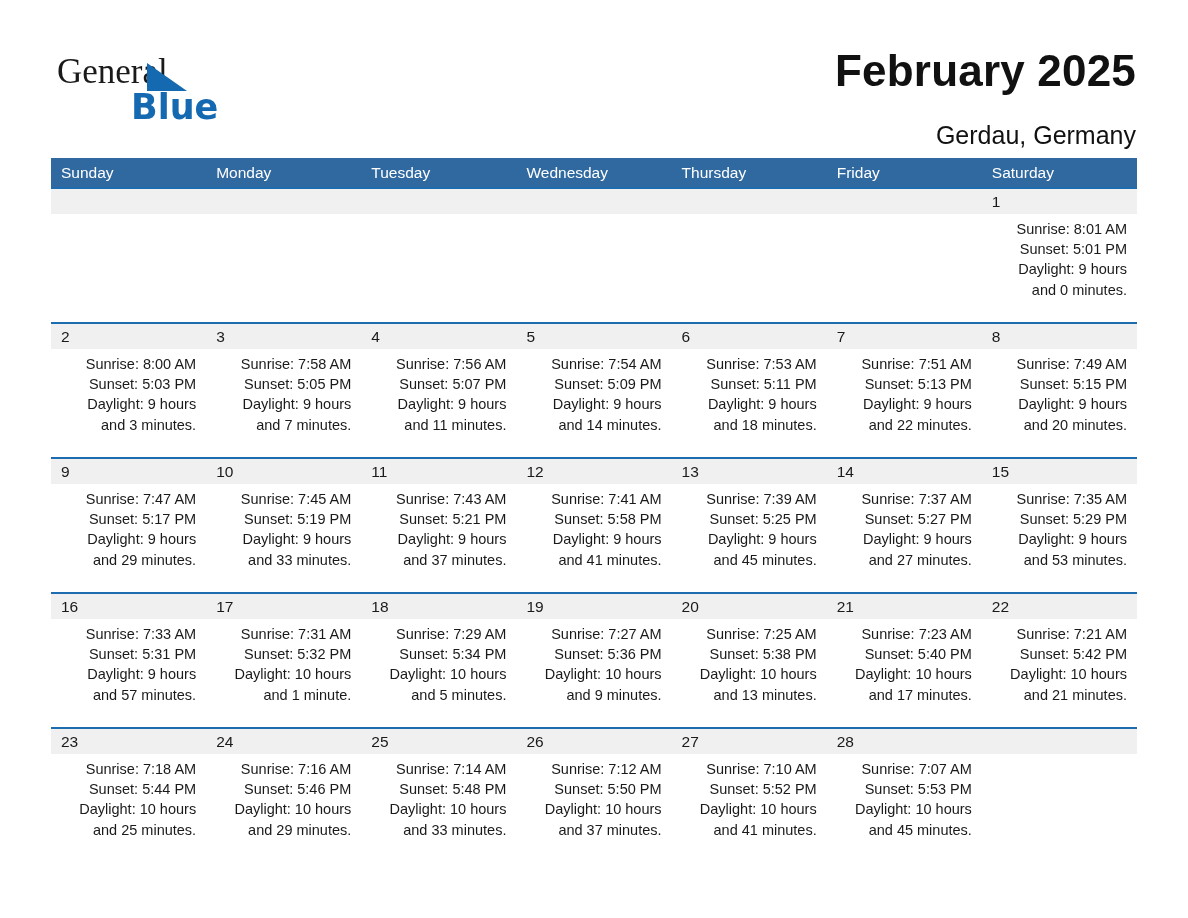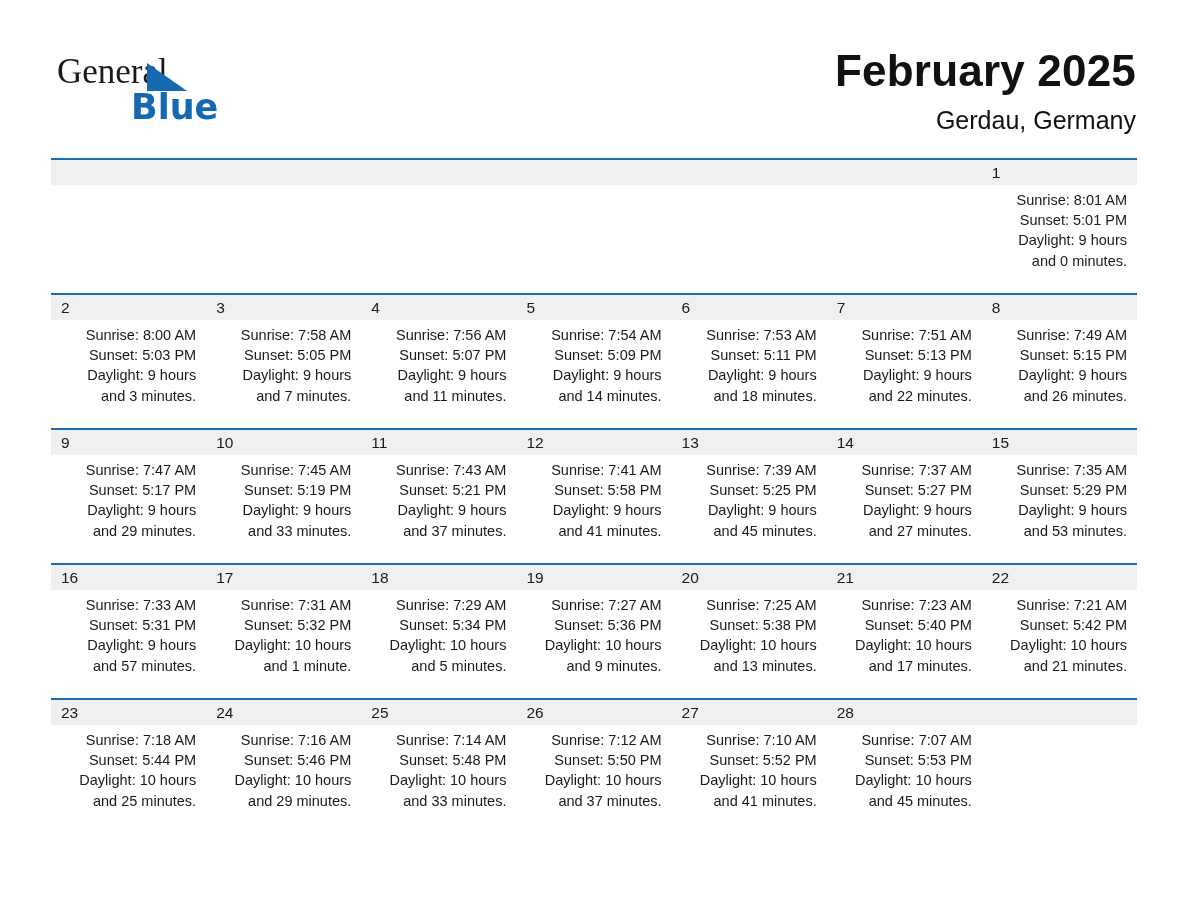--- a/index.html
+++ b/index.html
@@ -79,21 +79,21 @@
   }
   .month-title {
     font-size: 44px;
     line-height: 54px;
     color: #111111;
     font-weight: 700;
     letter-spacing: 0.2px;
     white-space: nowrap;
   }
   .location-title {
-    margin-top: 7px;
+    margin-top: 22px;
     font-size: 25px;
     line-height: 30px;
     color: #111111;
     font-weight: 400;
     white-space: nowrap;
   }
 
   
   .calendar {
     position: absolute;
@@ -171,20 +171,29 @@
 
     <div class="title-block">
       <div class="month-title">February 2025</div>
       <div class="location-title">Gerdau, Germany</div>
     </div>
 
   </div>
 
   <div class="calendar">
 
+    <div class="weekday-row">
+      <div class="weekday">Sunday</div>
+      <div class="weekday">Monday</div>
+      <div class="weekday">Tuesday</div>
+      <div class="weekday">Wednesday</div>
+      <div class="weekday">Thursday</div>
+      <div class="weekday">Friday</div>
+      <div class="weekday">Saturday</div>
+    </div>
 
     <div class="week-row">
       <div class="day-cell empty">
         <div class="day-number-band"><span class="day-number"></span></div>
         <div class="day-body">
           <div></div>
           <div></div>
           <div></div>
           <div></div>
         </div>
@@ -299,21 +308,21 @@
           <div>Daylight: 9 hours</div>
           <div>and 22 minutes.</div>
         </div>
       </div>
       <div class="day-cell">
         <div class="day-number-band"><span class="day-number">8</span></div>
         <div class="day-body">
           <div>Sunrise: 7:49 AM</div>
           <div>Sunset: 5:15 PM</div>
           <div>Daylight: 9 hours</div>
-          <div>and 26 minutes.</div>
+          <div>and 20 minutes.</div>
         </div>
       </div>
     </div>
 
     <div class="week-row">
       <div class="day-cell">
         <div class="day-number-band"><span class="day-number">9</span></div>
         <div class="day-body">
           <div>Sunrise: 7:47 AM</div>
           <div>Sunset: 5:17 PM</div>

